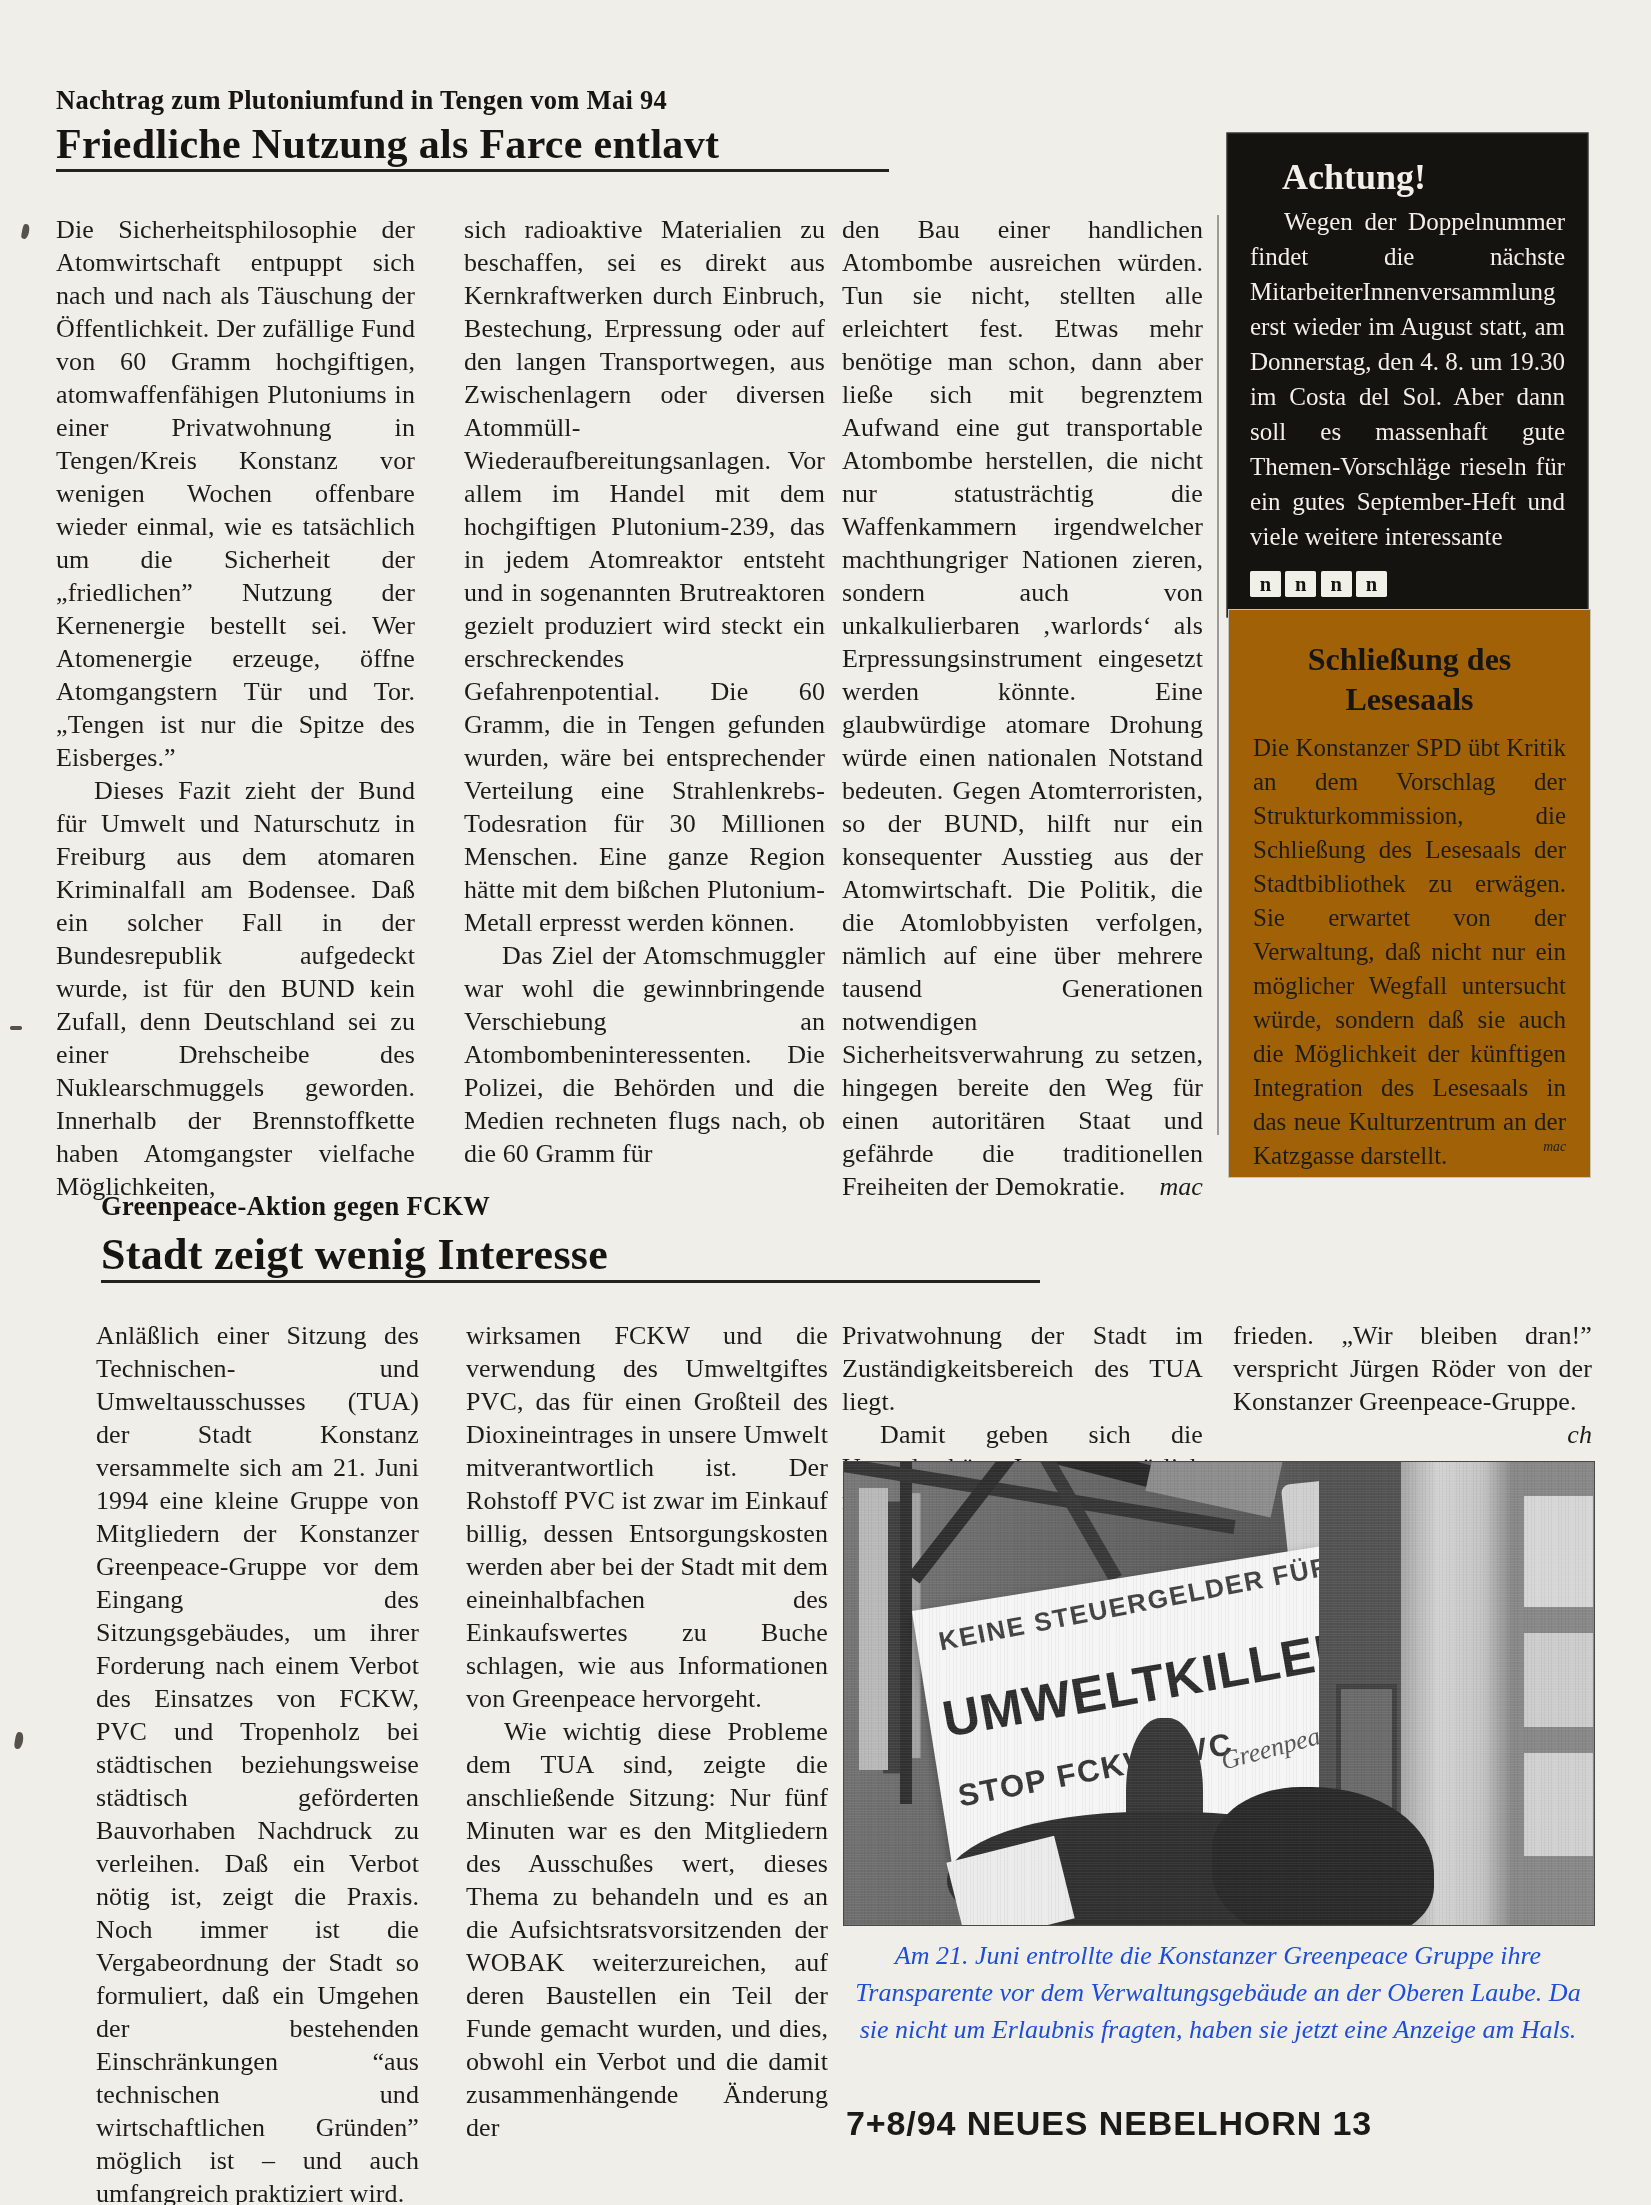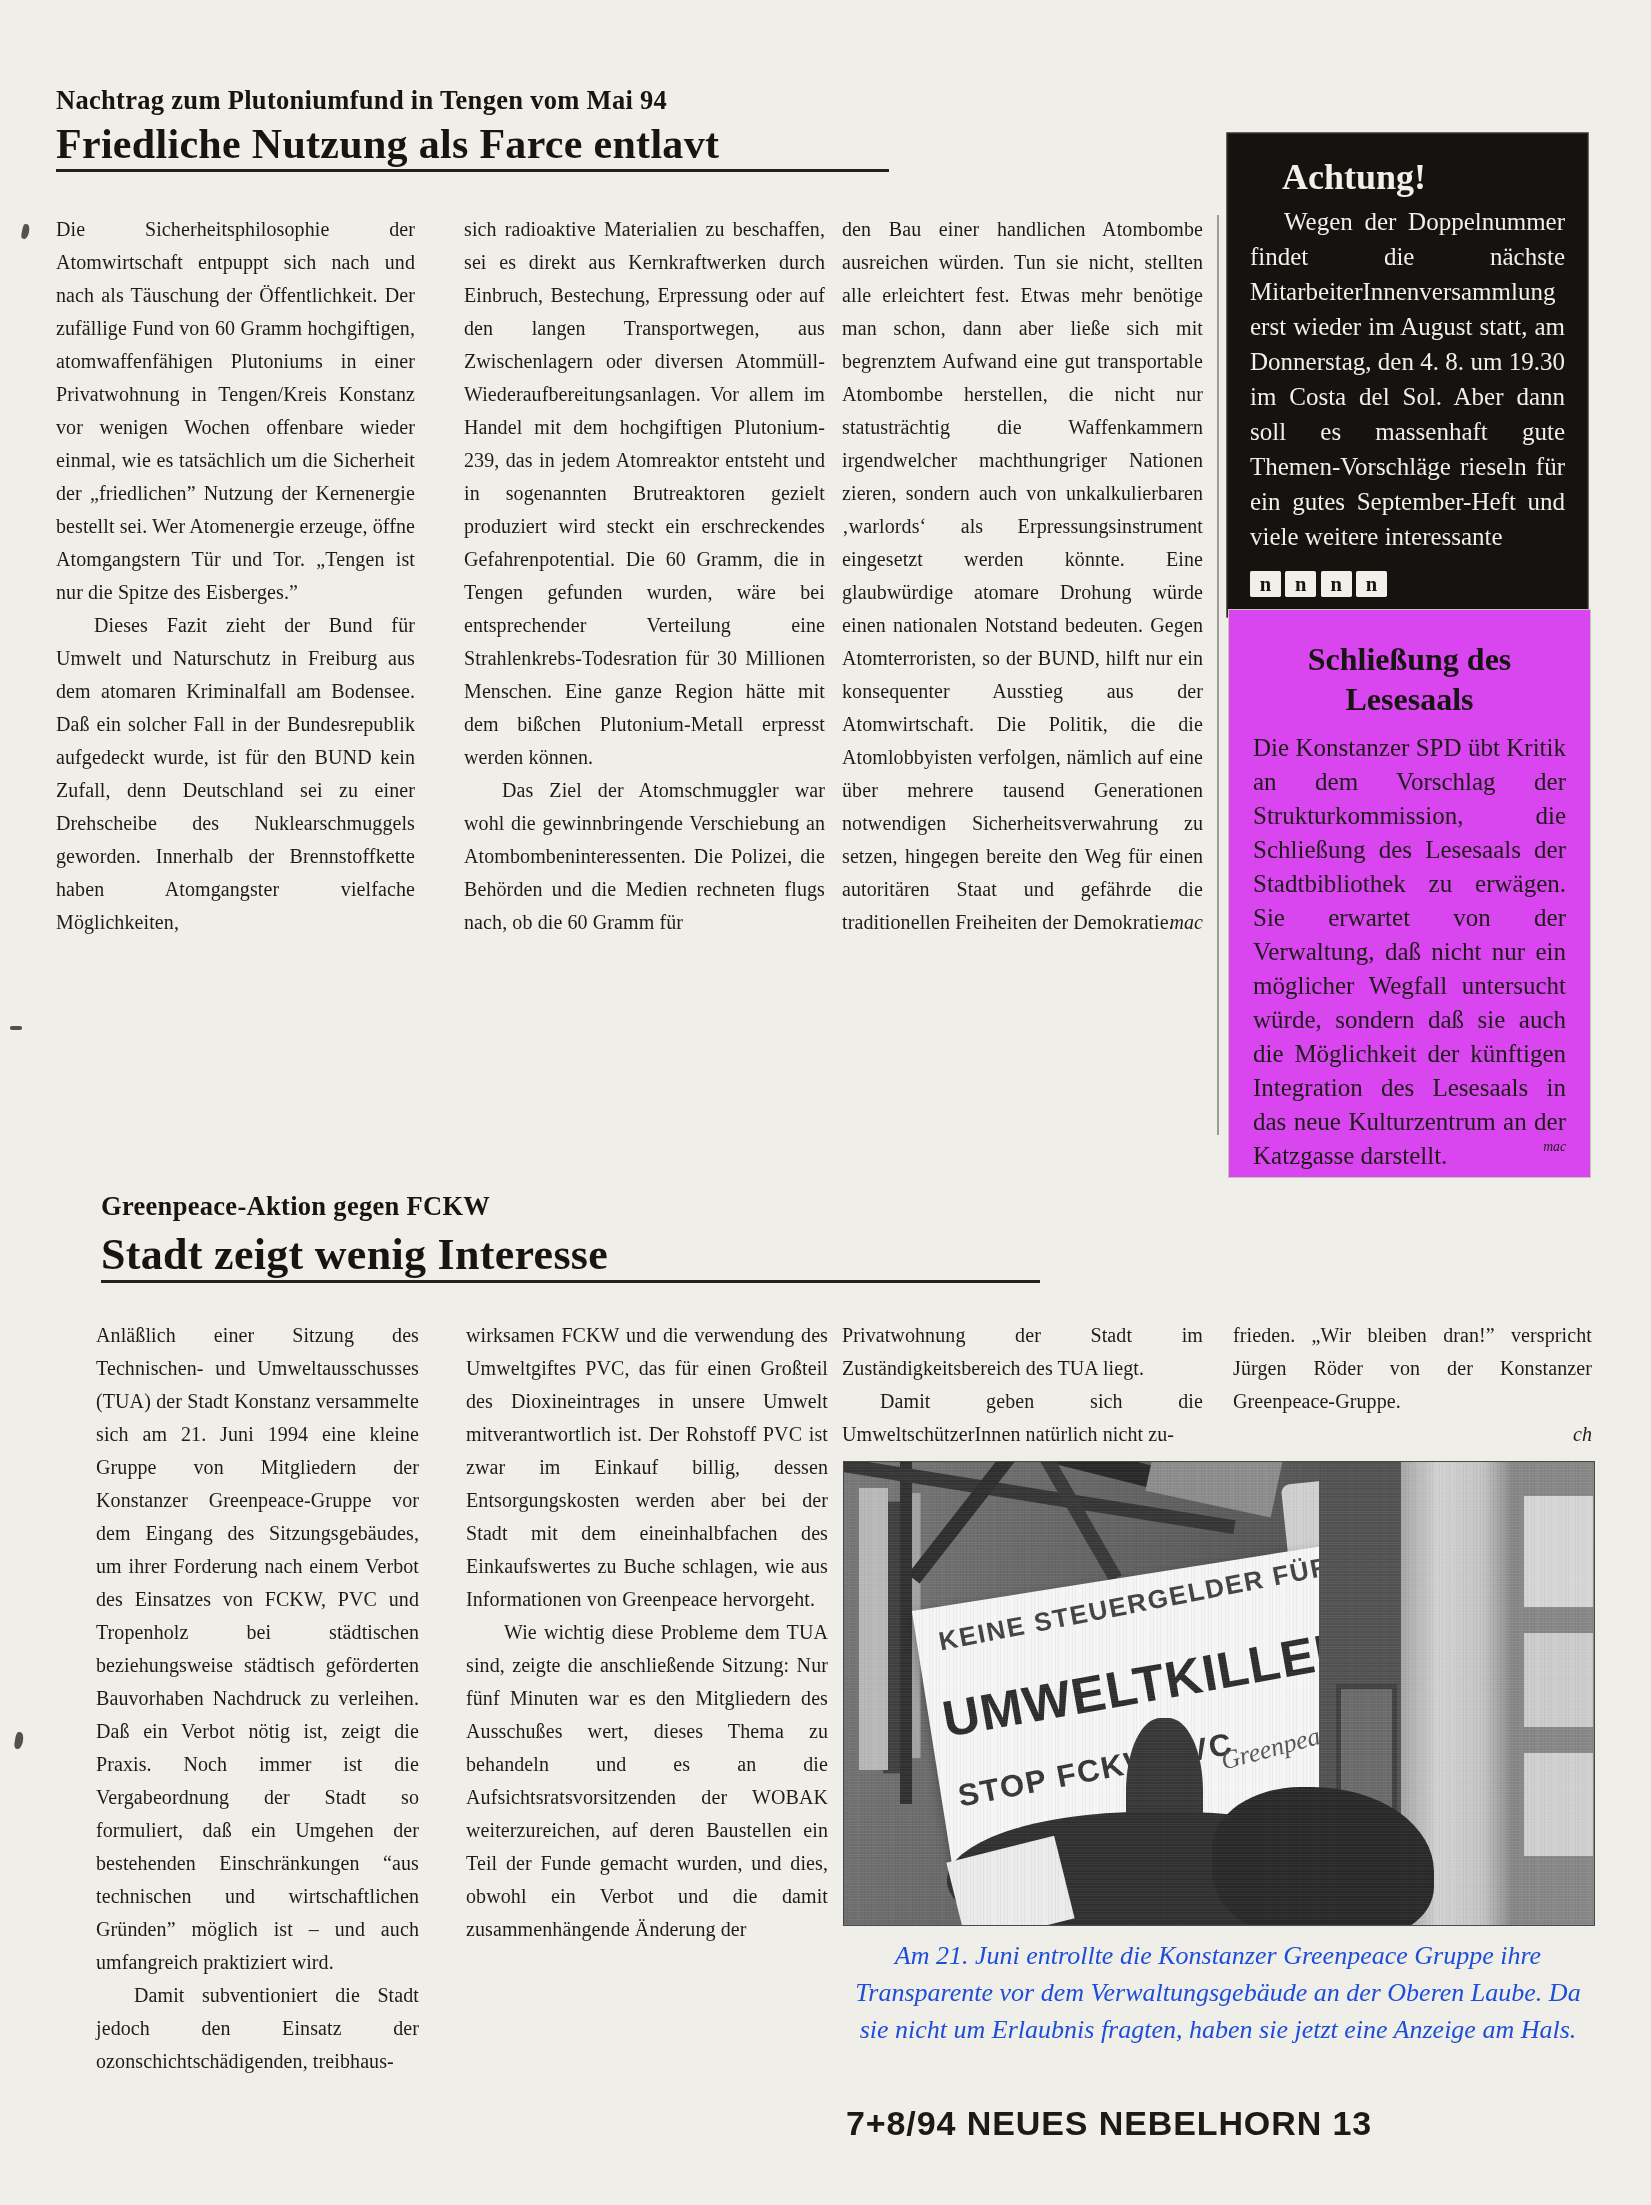--- a/index.html
+++ b/index.html
@@ -14,21 +14,21 @@
   
   .kicker{
     font-weight:700;font-size:26.5px;line-height:31px;letter-spacing:0.3px;color:#171512;
   }
   .headline{
     font-weight:700;font-size:42px;line-height:48px;letter-spacing:0.3px;color:#171512;
   }
   .headline-block{border-bottom:3.4px solid #24221e;padding-bottom:1px;}
   
   .bodycol{
-    font-size:20px;line-height:33px;text-align:justify;
+    font-size:26px;line-height:33px;text-align:justify;
     letter-spacing:0.1px;hyphens:auto;
   }
   .bodycol p{margin:0;}
   .bodycol p.indent{text-indent:38px;}
   .byline-overlay{text-align:right;font-style:italic;margin-top:-33px;}
   .byline-line{text-align:right;font-style:italic;}
   
   .achtung{
     background:#151310;color:#f1efe8;
     padding:22px 22px 19px 22px;
@@ -38,21 +38,21 @@
   .achtung-body{font-size:25px;line-height:35px;text-align:justify;hyphens:auto;}
   .achtung-body p{margin:0;text-indent:34px;}
   .logo-row{margin-top:17px;}
   .logo-glyph{
     display:inline-flex;align-items:center;justify-content:center;
     width:31px;height:26px;background:#f0efe8;color:#171512;
     font-weight:700;font-size:20.5px;margin-right:4.3px;border-radius:1.7px;
   }
   
   .lesesaal{
-    background:#d946ef;border:0.9px solid #c6c3bb;
+    background:#a16207;border:0.9px solid #c6c3bb;
     padding:29px 24px 22px 24px;
   }
   .lesesaal-title{
     text-align:center;font-weight:700;font-size:32px;line-height:40px;color:#171512;margin:0;
   }
   .lesesaal-body{margin-top:12px;font-size:25px;line-height:34px;text-align:justify;hyphens:auto;}
   .lesesaal .byline-overlay{margin-top:-34px;}
   
   .photo{
     width:750px;height:463px;overflow:hidden;background:#8e8b83;

